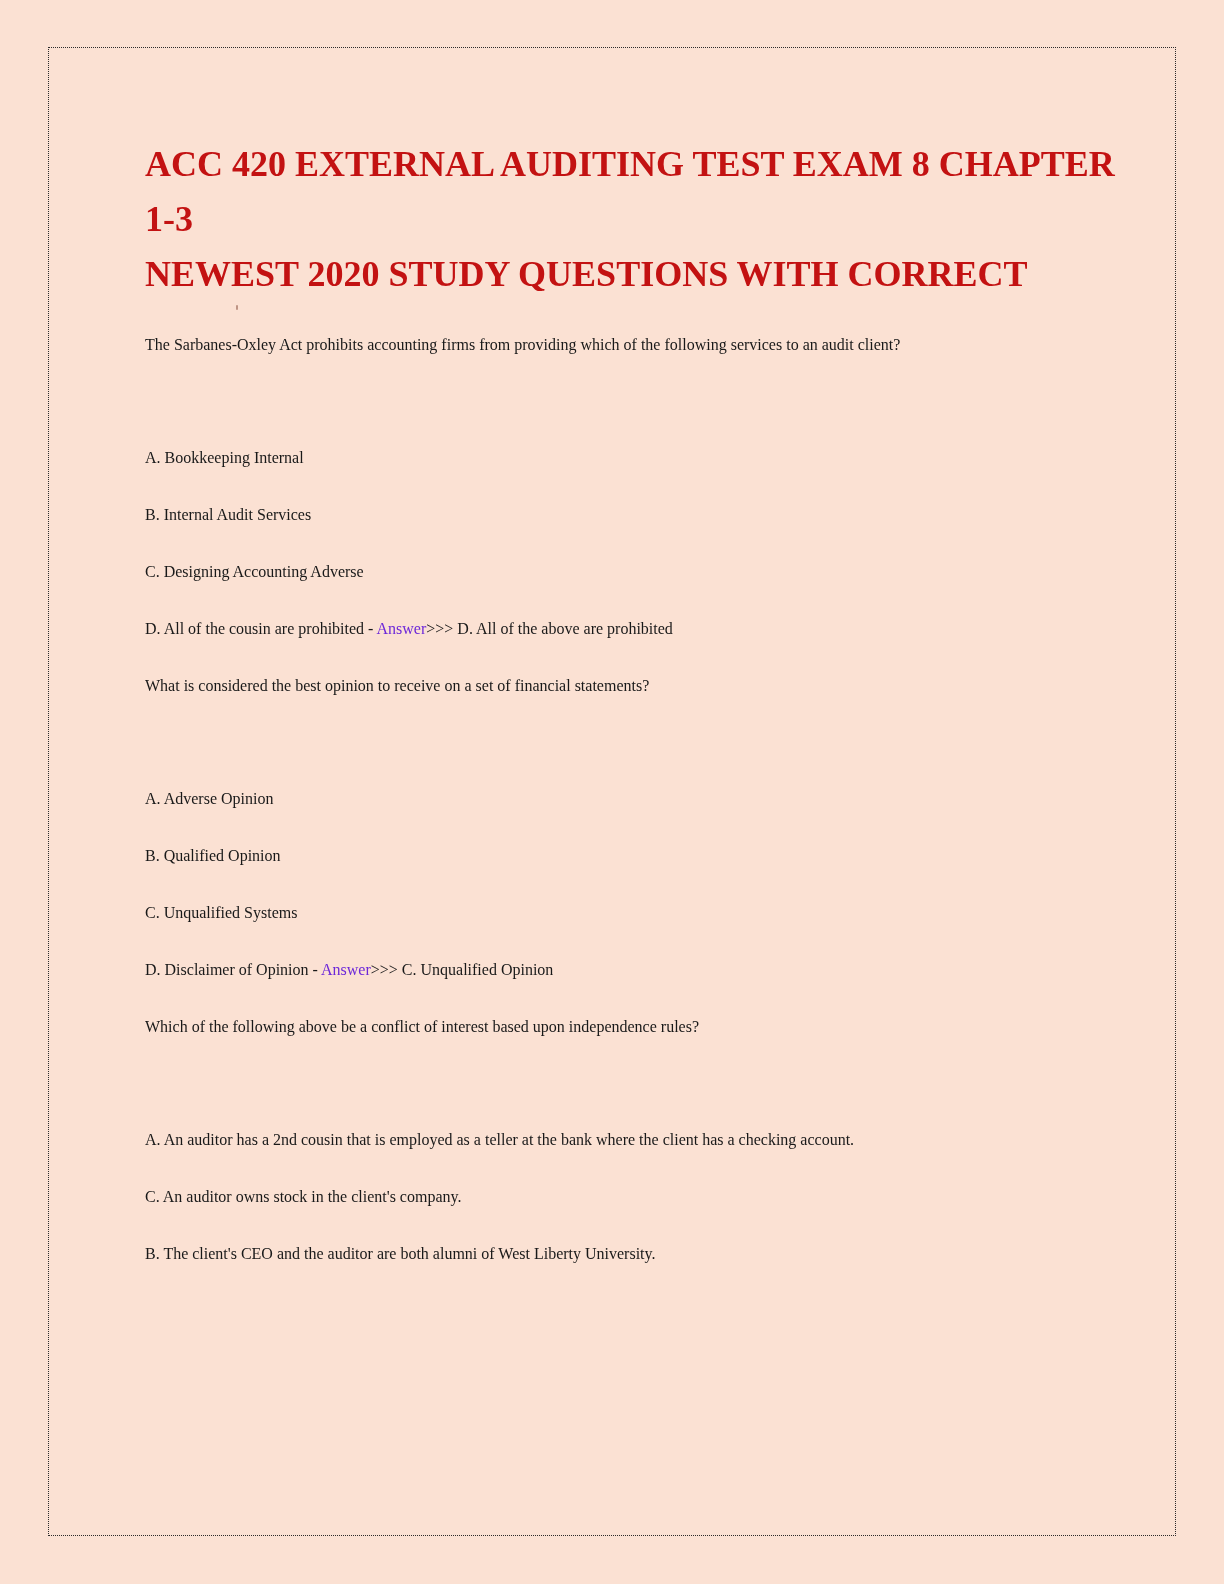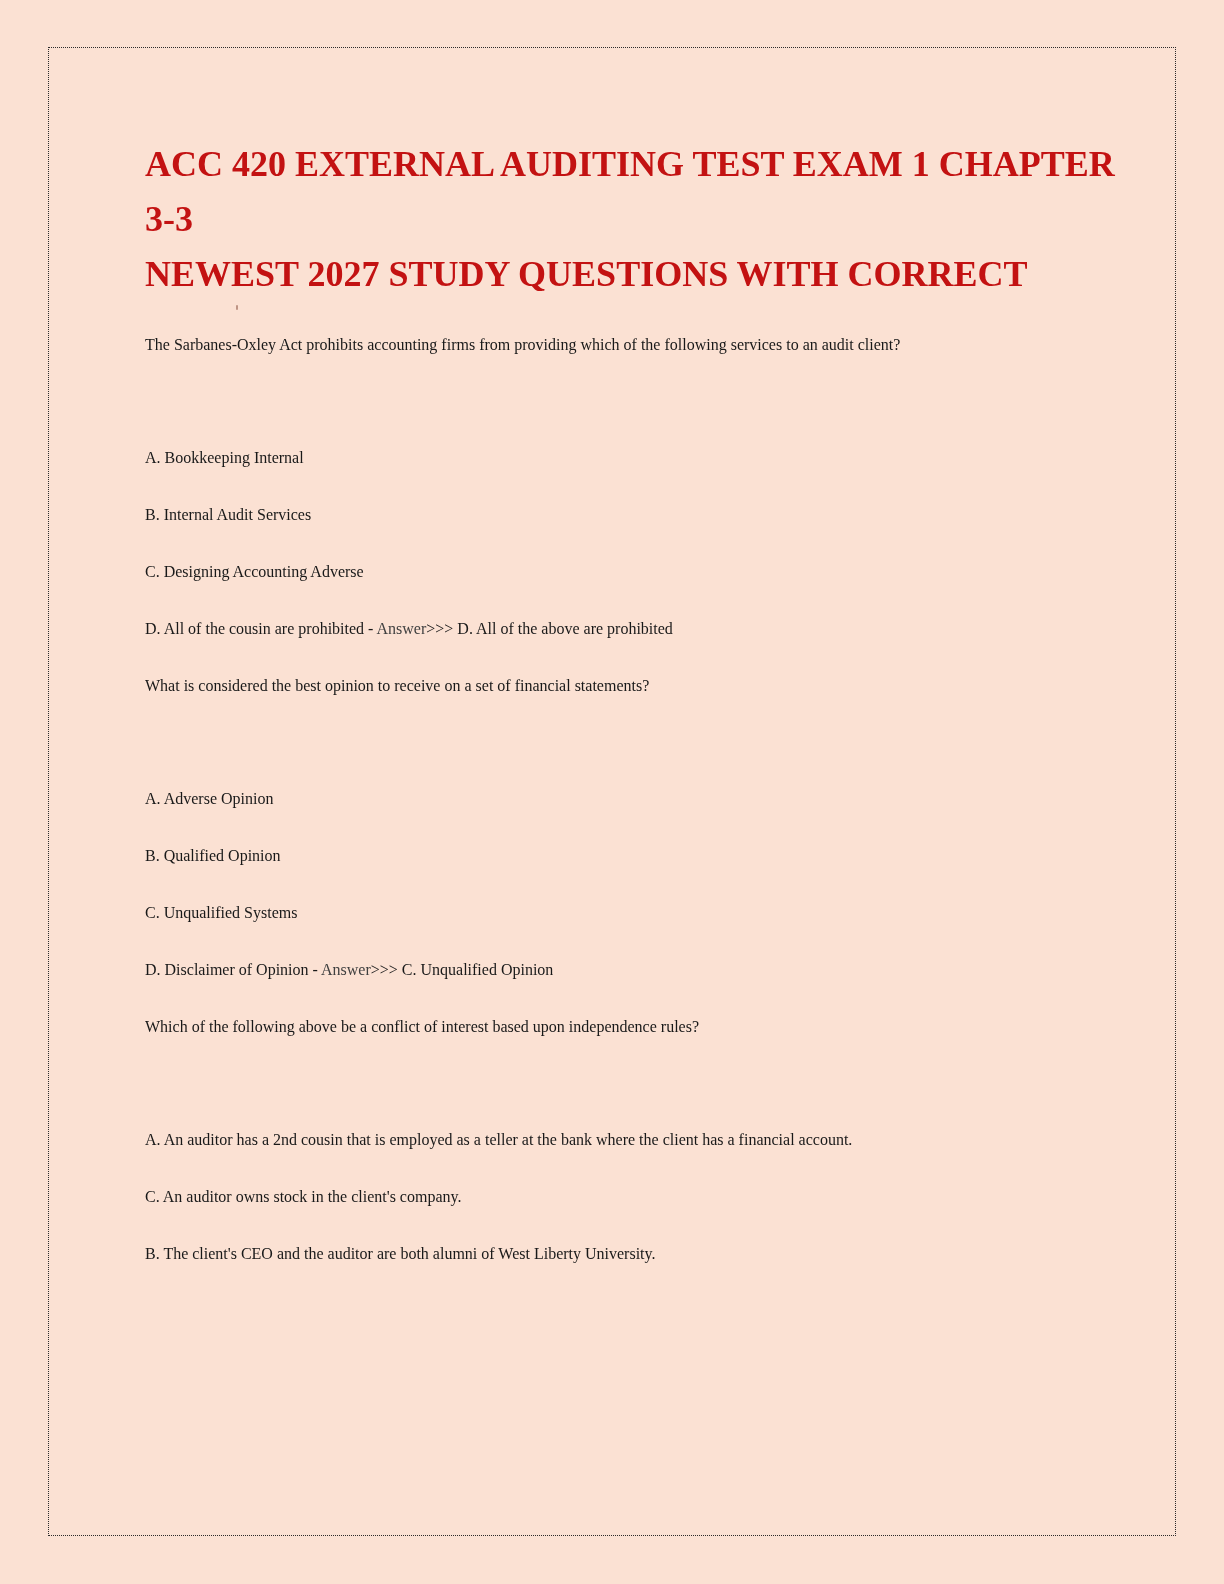--- a/index.html
+++ b/index.html
@@ -38,59 +38,59 @@
     margin-bottom: 22px;
   }
   .tline { display: block; }
   .para {
     font-size: 16px;
     line-height: 42px;
     margin-bottom: 15px;
     max-width: 905px;
   }
   .blank-line { height: 56px; }
-  .answer-label { color: #404040; }
+  .answer-label { color: #6d28d9; }
   .stray-mark {
     position: absolute;
     left: 187px;
     top: 257px;
     width: 2px;
     height: 5px;
     background: rgba(140, 85, 70, 0.55);
     border-radius: 1px;
   }
 </style>
 </head>
 <body>
 
 <div class="page">
   <div class="frame">
     <span class="stray-mark"></span>
     <div class="content">
 
       <h1 class="title">
-        <span class="tline">ACC 420 EXTERNAL AUDITING TEST EXAM 1 CHAPTER 3-3</span>
-        <span class="tline">NEWEST 2027 STUDY QUESTIONS WITH CORRECT</span>
+        <span class="tline">ACC 420 EXTERNAL AUDITING TEST EXAM 8 CHAPTER 1-3</span>
+        <span class="tline">NEWEST 2020 STUDY QUESTIONS WITH CORRECT</span>
       </h1>
 
       <p class="para question">The Sarbanes-Oxley Act prohibits accounting firms from providing which of the following services to an audit client?</p>
       <div class="blank-line"></div>
       <p class="para option">A. Bookkeeping Internal</p>
       <p class="para option">B. Internal Audit Services</p>
       <p class="para option">C. Designing Accounting Adverse</p>
       <p class="para option"><span>D. All of the cousin are prohibited - </span><span class="answer-label">Answer</span><span>&gt;&gt;&gt; D. All of the above are prohibited</span></p>
 
       <p class="para question">What is considered the best opinion to receive on a set of financial statements?</p>
       <div class="blank-line"></div>
       <p class="para option">A. Adverse Opinion</p>
       <p class="para option">B. Qualified Opinion</p>
       <p class="para option">C. Unqualified Systems</p>
       <p class="para option"><span>D. Disclaimer of Opinion - </span><span class="answer-label">Answer</span><span>&gt;&gt;&gt; C. Unqualified Opinion</span></p>
 
       <p class="para question">Which of the following above be a conflict of interest based upon independence rules?</p>
       <div class="blank-line"></div>
-      <p class="para option">A. An auditor has a 2nd cousin that is employed as a teller at the bank where the client has a financial account.</p>
+      <p class="para option">A. An auditor has a 2nd cousin that is employed as a teller at the bank where the client has a checking account.</p>
       <p class="para option">C. An auditor owns stock in the client's company.</p>
       <p class="para option">B. The client's CEO and the auditor are both alumni of West Liberty University.</p>
 
     </div>
   </div>
 </div>
 
 </body></html>

